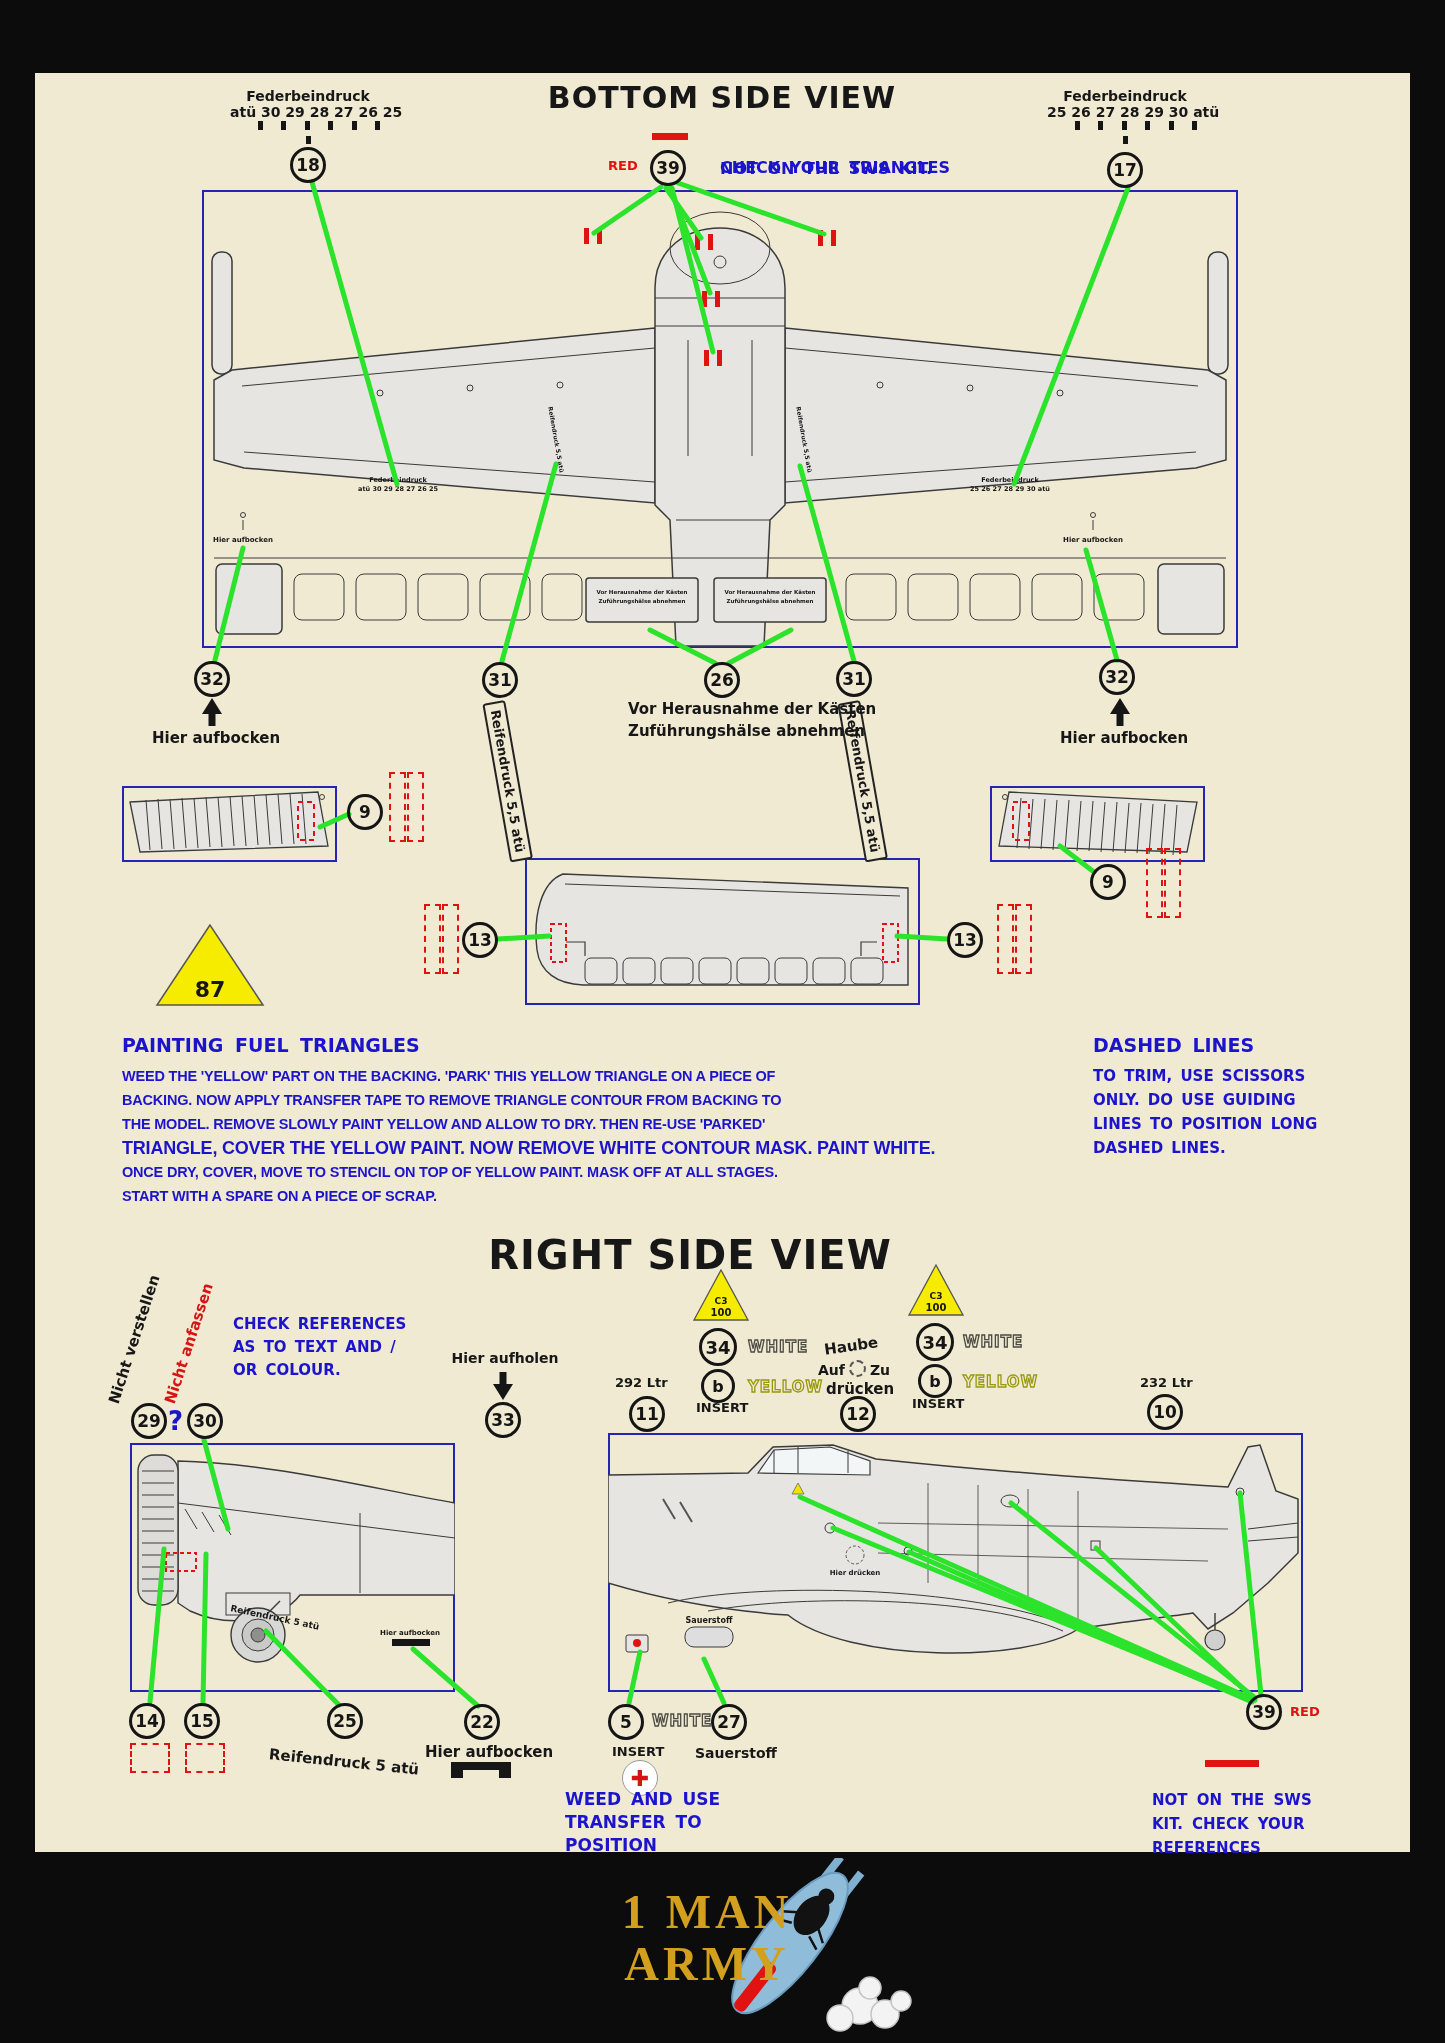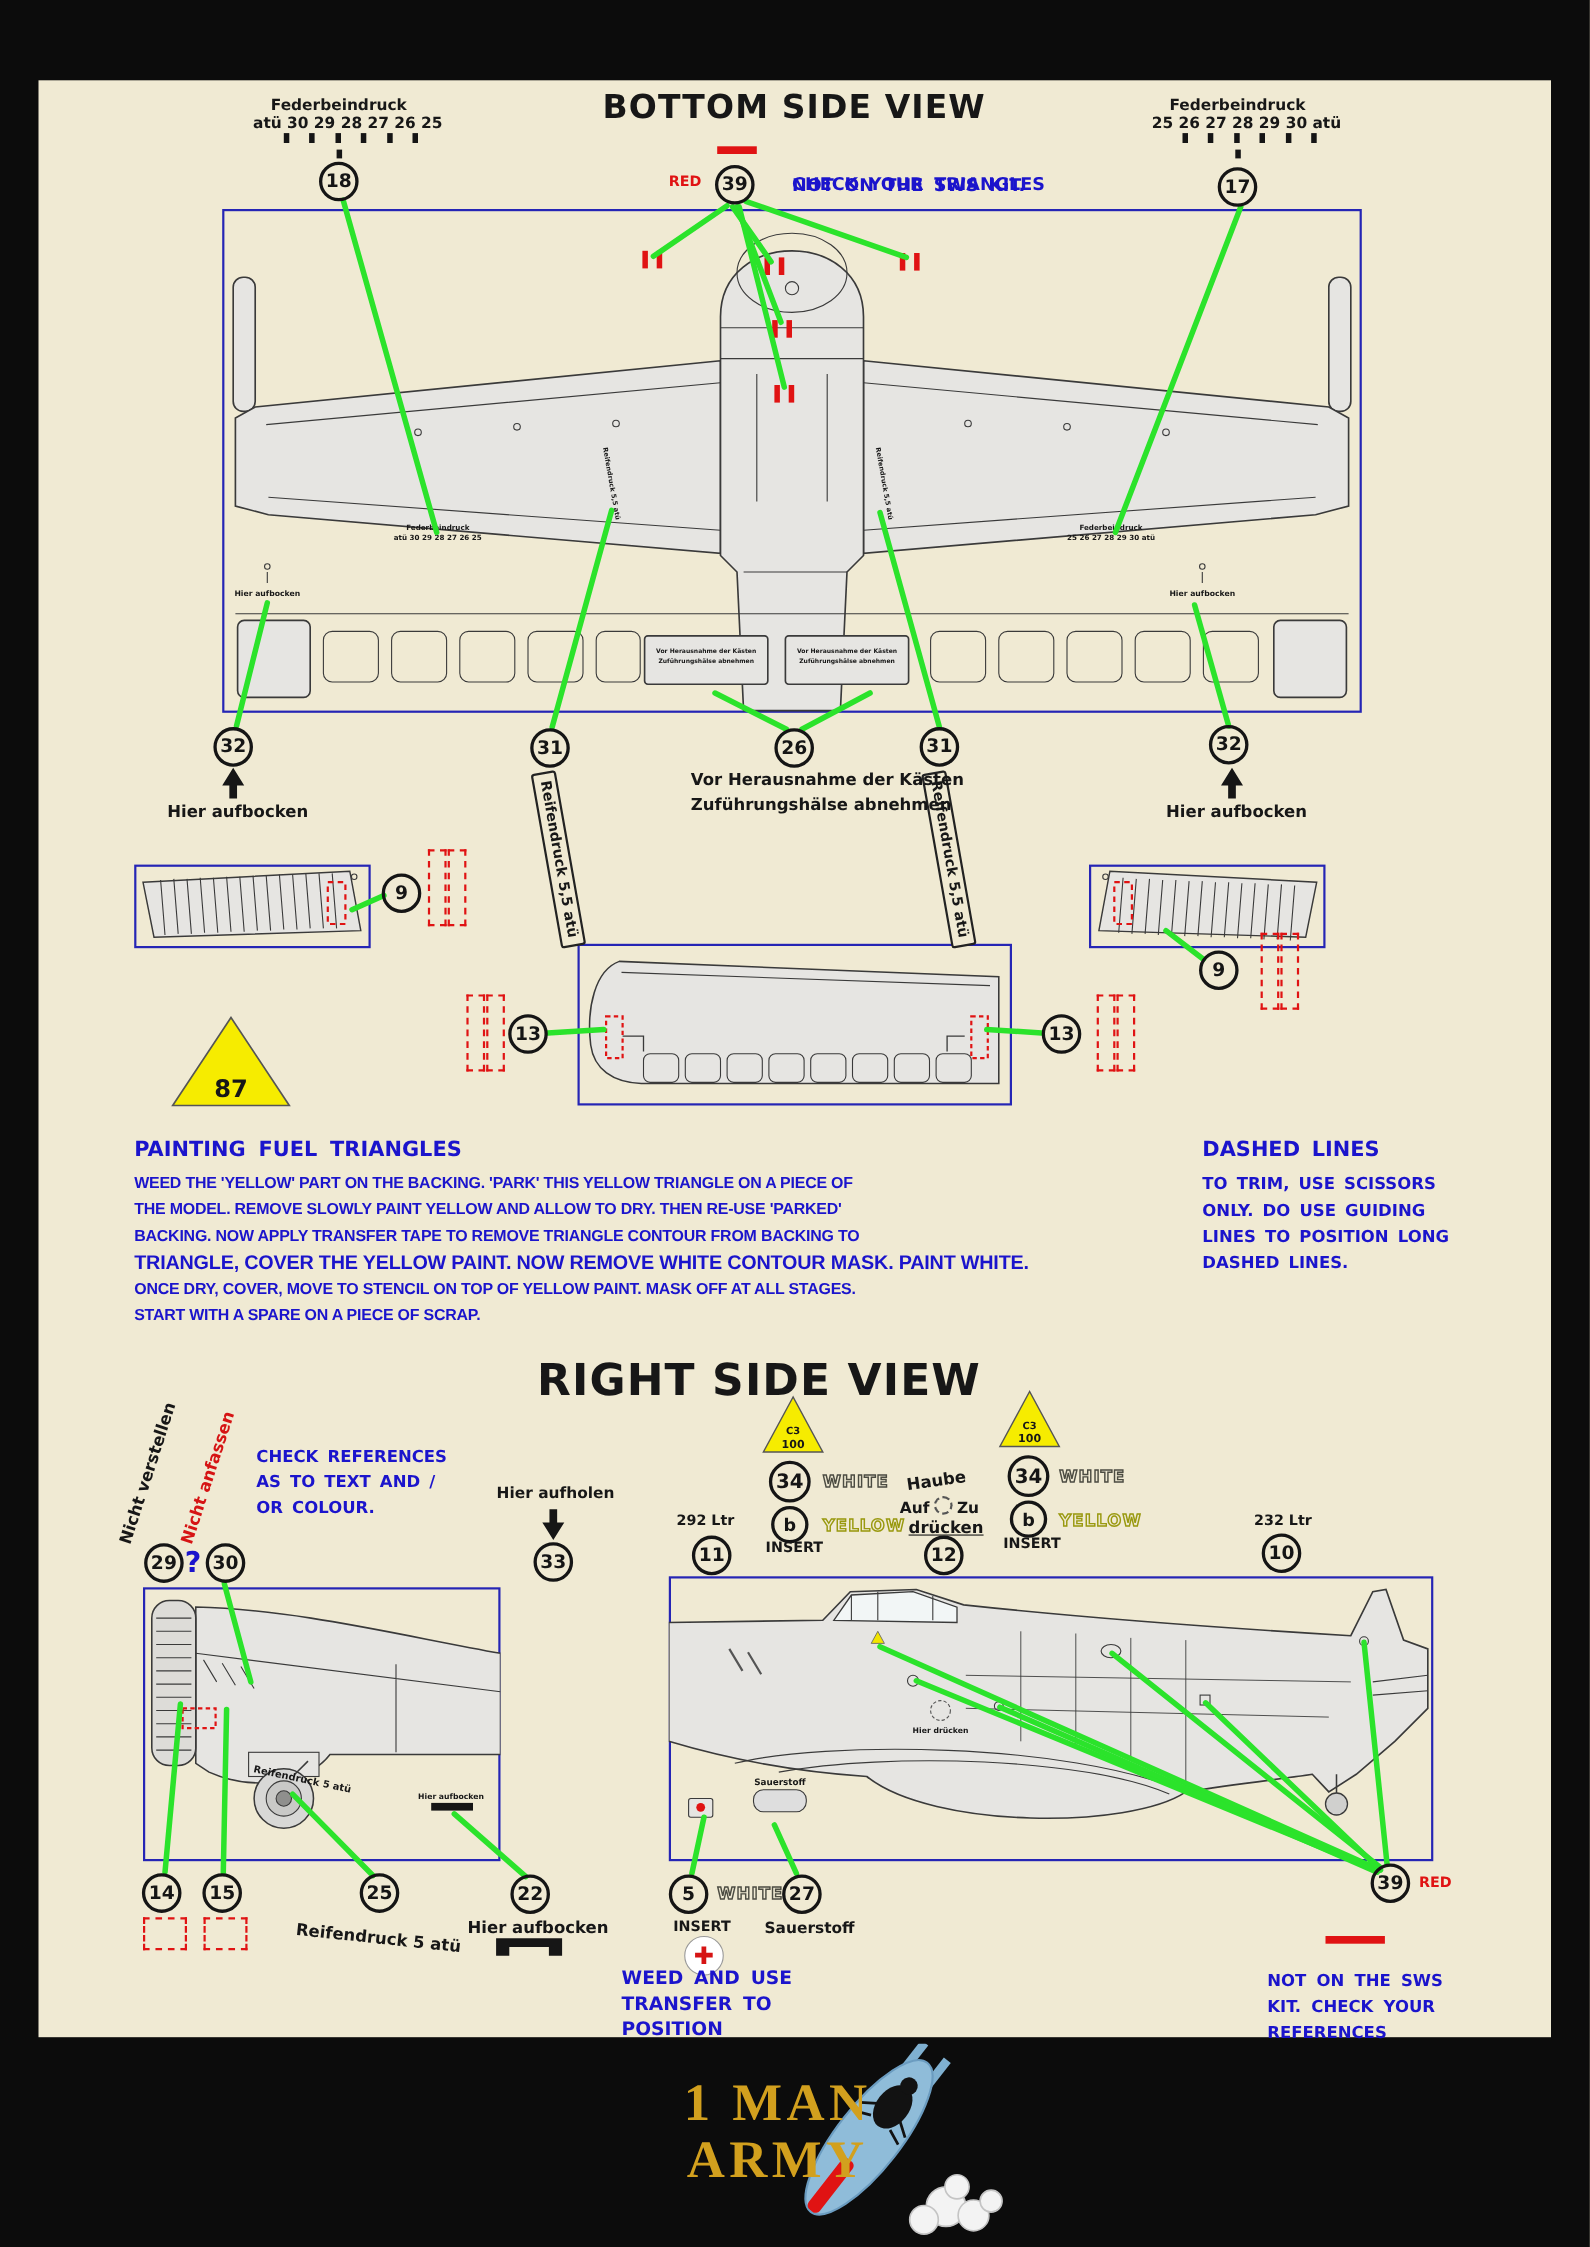--- a/index.html
+++ b/index.html
@@ -212,22 +212,22 @@
   <div class="dashv" style="left:1015px;top:904px;"></div>
 
   <svg class="abs z5" style="left:155px;top:923px;" width="110" height="85" viewBox="0 0 110 85">
     <polygon points="55,2 2,82 108,82" fill="#f6ec00" stroke="#555" stroke-width="1.5"></polygon>
     <text x="55" y="74" text-anchor="middle" font-size="22" font-weight="bold" fill="#171717">87</text>
   </svg>
 
   <div class="abs blue nw z5" style="left:122px;top:1034px;font-size:19px;word-spacing:5px;">PAINTING FUEL TRIANGLES</div>
   <div class="abs z5" style="left:122px;top:1064px;font-family:'Liberation Sans',sans-serif;">
     <div class="blue nw" style="font-size:14.5px;line-height:24px;letter-spacing:-0.2px;">WEED THE 'YELLOW' PART ON THE BACKING. 'PARK' THIS YELLOW TRIANGLE ON A PIECE OF</div>
+    <div class="blue nw" style="font-size:14.5px;line-height:24px;letter-spacing:-0.2px;">BACKING. NOW APPLY TRANSFER TAPE TO REMOVE TRIANGLE CONTOUR FROM BACKING TO</div>
     <div class="blue nw" style="font-size:14.5px;line-height:24px;letter-spacing:-0.2px;">THE MODEL. REMOVE SLOWLY PAINT YELLOW AND ALLOW TO DRY. THEN RE-USE 'PARKED'</div>
-    <div class="blue nw" style="font-size:14.5px;line-height:24px;letter-spacing:-0.2px;">BACKING. NOW APPLY TRANSFER TAPE TO REMOVE TRIANGLE CONTOUR FROM BACKING TO</div>
     <div class="blue nw" style="font-size:18px;line-height:24px;letter-spacing:-0.2px;">TRIANGLE, COVER THE YELLOW PAINT. NOW REMOVE WHITE CONTOUR MASK. PAINT WHITE.</div>
     <div class="blue nw" style="font-size:14.5px;line-height:24px;letter-spacing:-0.2px;">ONCE DRY, COVER, MOVE  TO STENCIL ON TOP OF YELLOW PAINT. MASK OFF AT ALL STAGES.</div>
     <div class="blue nw" style="font-size:14.5px;line-height:24px;letter-spacing:-0.2px;">START WITH A SPARE ON A PIECE OF SCRAP.</div>
   </div>
   <div class="abs blue nw z5" style="left:1093px;top:1034px;font-size:19px;word-spacing:4px;">DASHED LINES</div>
   <div class="abs z5" style="left:1093px;top:1064px;">
     <div class="blue nw" style="font-size:15px;line-height:24px;word-spacing:3px;">TO TRIM, USE SCISSORS</div>
     <div class="blue nw" style="font-size:15px;line-height:24px;word-spacing:3px;">ONLY. DO USE GUIDING</div>
     <div class="blue nw" style="font-size:15px;line-height:24px;word-spacing:3px;">LINES TO POSITION LONG</div>
     <div class="blue nw" style="font-size:15px;line-height:24px;word-spacing:3px;">DASHED LINES.</div>
@@ -257,21 +257,21 @@
     <text x="29" y="48" text-anchor="middle" font-size="10" font-weight="bold" fill="#171717">100</text>
   </svg>
   <div class="circle c38" style="left:699px;top:1328px;">34</div>
   <div class="abs olw nw z5" style="left:748px;top:1338px;">WHITE</div>
   <div class="circle c34" style="left:701px;top:1369px;">b</div>
   <div class="abs oly nw z5" style="left:748px;top:1378px;">YELLOW</div>
   <div class="abs blk nw z5" style="left:696px;top:1400px;font-size:13px;">INSERT</div>
 
   <div class="abs blk nw z5" style="left:824px;top:1337px;font-size:15px;transform:rotate(-8deg);">Haube</div>
   <div class="abs blk nw z5" style="left:818px;top:1360px;font-size:14px;"><span>Auf</span><span class="dashcircle"></span><span>Zu</span></div>
-  <div class="abs blk nw z5" style="left:826px;top:1380px;font-size:15px;text-decoration:underline;">drücken</div>
+  <div class="abs blk nw z5" style="left:826px;top:1380px;font-size:15px;">drücken</div>
   <div class="circle" style="left:840px;top:1396px;">12</div>
 
   <svg class="abs z5" style="left:907px;top:1263px;" width="58" height="54" viewBox="0 0 58 54">
     <polygon points="29,2 2,52 56,52" fill="#f6ec00" stroke="#555" stroke-width="1.3"></polygon>
     <text x="29" y="36" text-anchor="middle" font-size="9" font-weight="bold" fill="#171717">C3</text>
     <text x="29" y="48" text-anchor="middle" font-size="10" font-weight="bold" fill="#171717">100</text>
   </svg>
   <div class="circle c38" style="left:916px;top:1323px;">34</div>
   <div class="abs olw nw z5" style="left:963px;top:1333px;">WHITE</div>
   <div class="circle c34" style="left:918px;top:1364px;">b</div>

